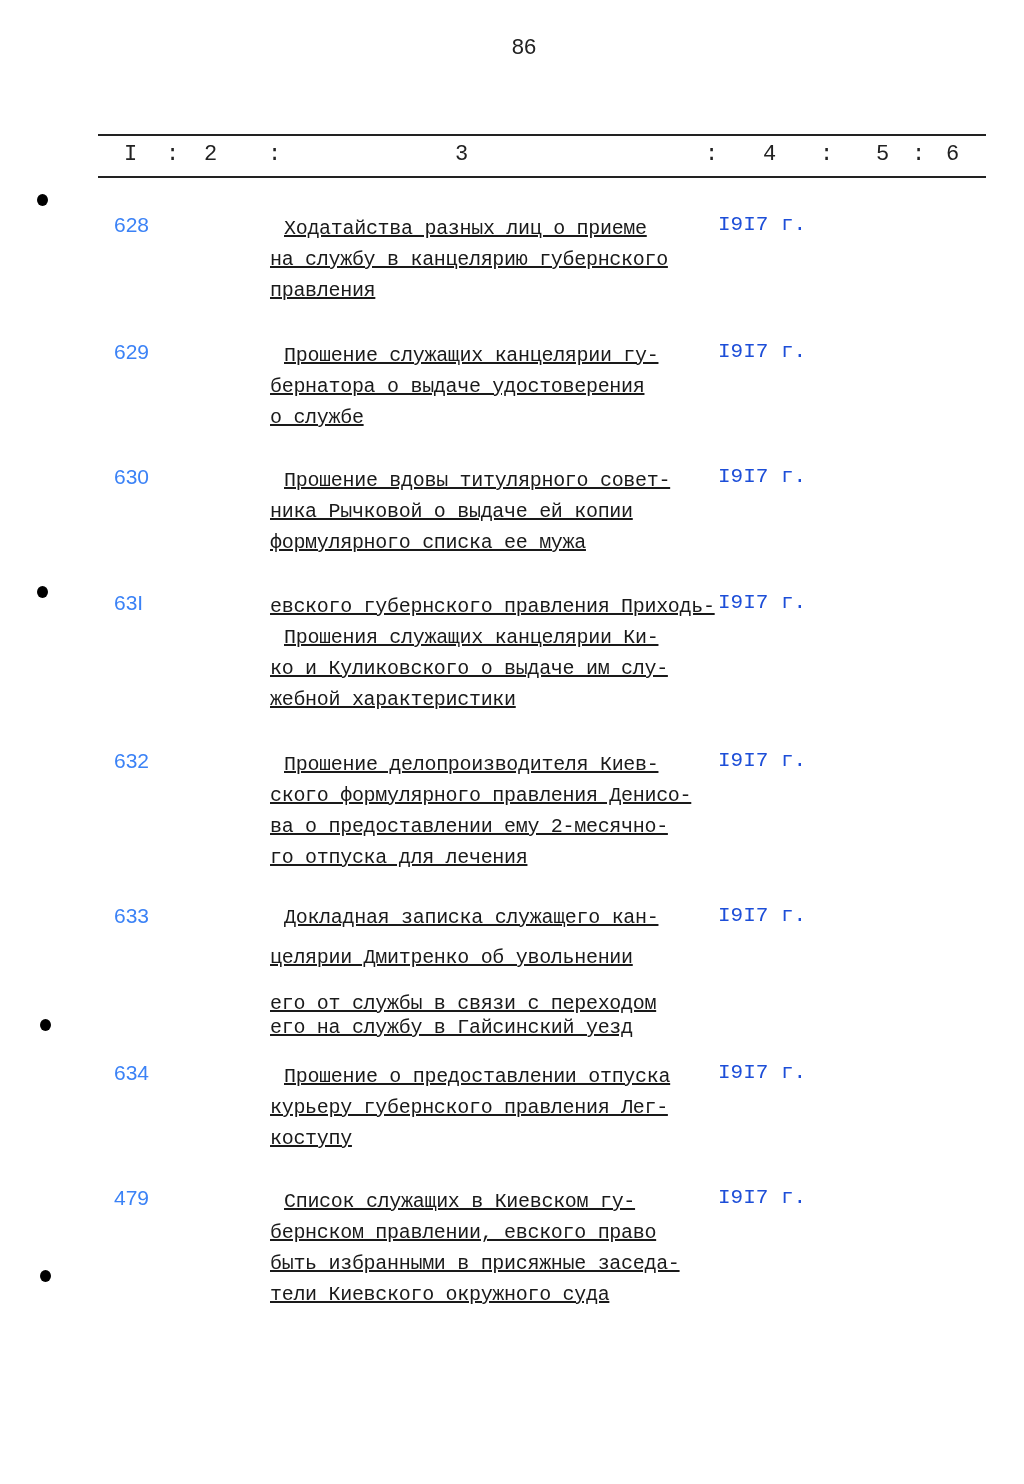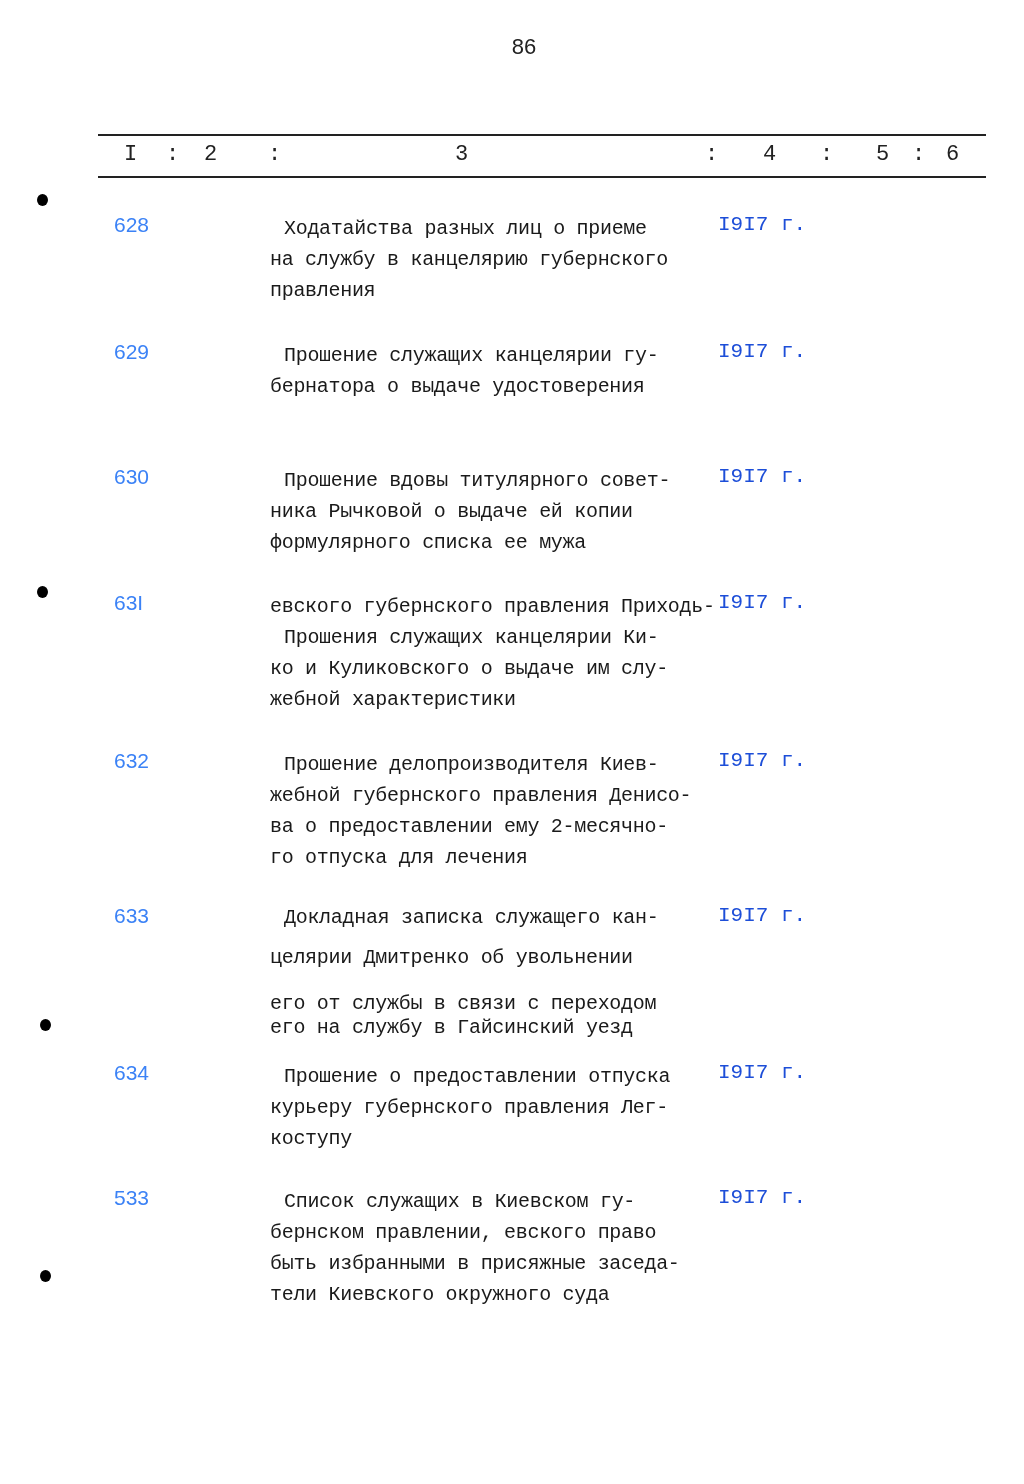--- a/index.html
+++ b/index.html
@@ -21,21 +21,21 @@
   .punch {
     position: absolute; width: 11px; height: 12px; border-radius: 50%; background: #000;
   }
   .entry { position: absolute; left: 0; width: 1024px; }
   .entry-num {
     position: absolute; left: 114px; top: 0; font-family: "Liberation Sans", sans-serif;
     font-size: 21px; color: #3b82f6;
   }
   .entry-desc {
     position: absolute; left: 270px; top: 0; width: 460px;
-    font-size: 20px; line-height: 31px; color: #1a1a1a; letter-spacing: -0.3px;
+    font-size: 20px; line-height: 31px; color: #1a1a1a; letter-spacing: -0.3px; text-decoration: underline;
   }
   .entry-desc .line { display: block; white-space: pre; }
   .entry-desc .line.first { padding-left: 14px; }
   .entry-date {
     position: absolute; left: 718px; top: 0; font-size: 21px; color: #1d4ed8; white-space: pre;
   }
 </style>
 </head>
 <body>
 
@@ -70,20 +70,21 @@
     <span class="line">правления</span>
   </div>
   <span class="entry-date">I9I7 г.</span>
 </div>
 
 <div class="entry" style="top:340px">
   <span class="entry-num">629</span>
   <div class="entry-desc">
     <span class="line first">Прошение служащих канцелярии гу-</span>
     <span class="line">бернатора о выдаче удостоверения</span>
+    <span class="line">о службе</span>
   </div>
   <span class="entry-date">I9I7 г.</span>
 </div>
 
 <div class="entry" style="top:465px">
   <span class="entry-num">630</span>
   <div class="entry-desc">
     <span class="line first">Прошение вдовы титулярного совет-</span>
     <span class="line">ника Рычковой о выдаче ей копии</span>
     <span class="line">формулярного списка ее мужа</span>
@@ -99,21 +100,21 @@
     <span class="line">ко и Куликовского о выдаче им слу-</span>
     <span class="line">жебной характеристики</span>
   </div>
   <span class="entry-date">I9I7 г.</span>
 </div>
 
 <div class="entry" style="top:749px">
   <span class="entry-num">632</span>
   <div class="entry-desc">
     <span class="line first">Прошение делопроизводителя Киев-</span>
-    <span class="line">жебной губернского правления Денисо-</span>
+    <span class="line">ского формулярного правления Денисо-</span>
     <span class="line">ва о предоставлении ему 2-месячно-</span>
     <span class="line">го отпуска для лечения</span>
   </div>
   <span class="entry-date">I9I7 г.</span>
 </div>
 
 <div class="entry" style="top:904px">
   <span class="entry-num">633</span>
   <div class="entry-desc" style="line-height:28px">
     <span class="line first">Докладная записка служащего кан-</span>
@@ -128,21 +129,21 @@
   <span class="entry-num">634</span>
   <div class="entry-desc">
     <span class="line first">Прошение о предоставлении отпуска</span>
     <span class="line">курьеру губернского правления Лег-</span>
     <span class="line">костyпу</span>
   </div>
   <span class="entry-date">I9I7 г.</span>
 </div>
 
 <div class="entry" style="top:1186px">
-  <span class="entry-num">533</span>
+  <span class="entry-num">479</span>
   <div class="entry-desc">
     <span class="line first">Список служащих в Киевском гу-</span>
     <span class="line">бернском правлении, евского право</span>
     <span class="line">быть избранными в присяжные заседа-</span>
     <span class="line">тели Киевского окружного суда</span>
   </div>
   <span class="entry-date">I9I7 г.</span>
 </div>
 
 </body></html>

